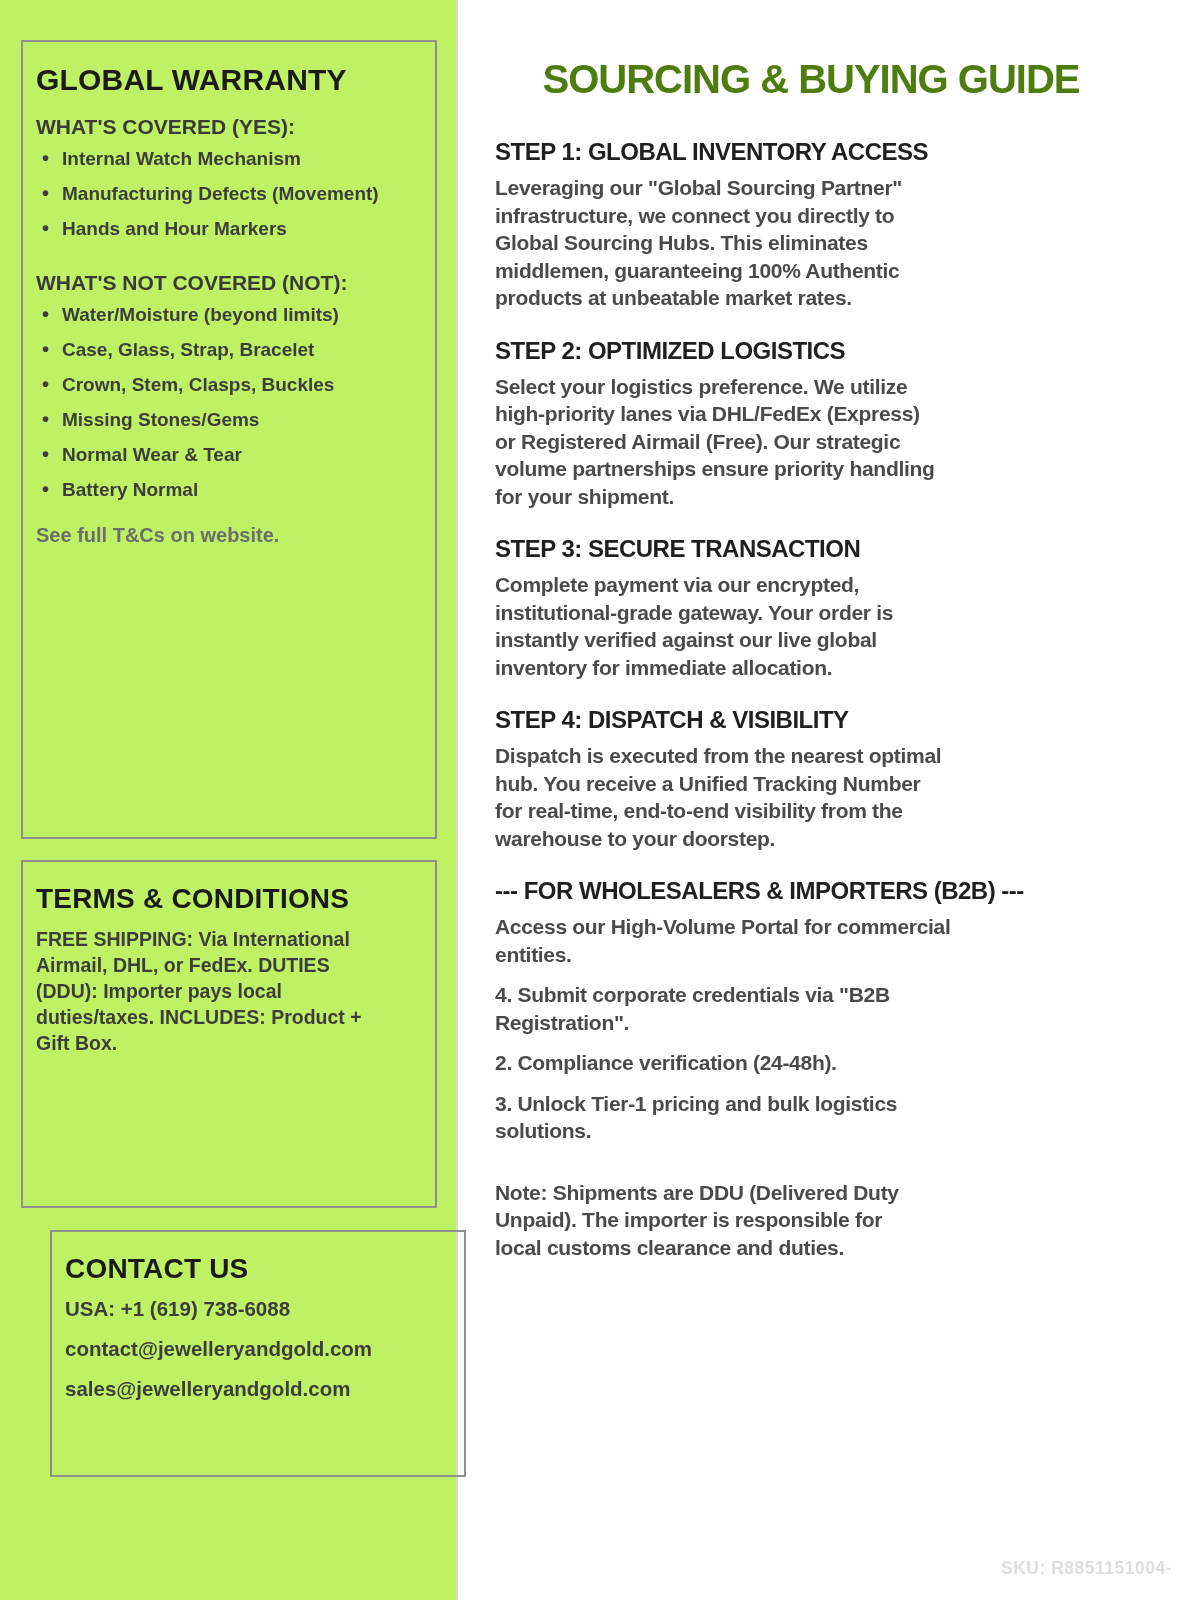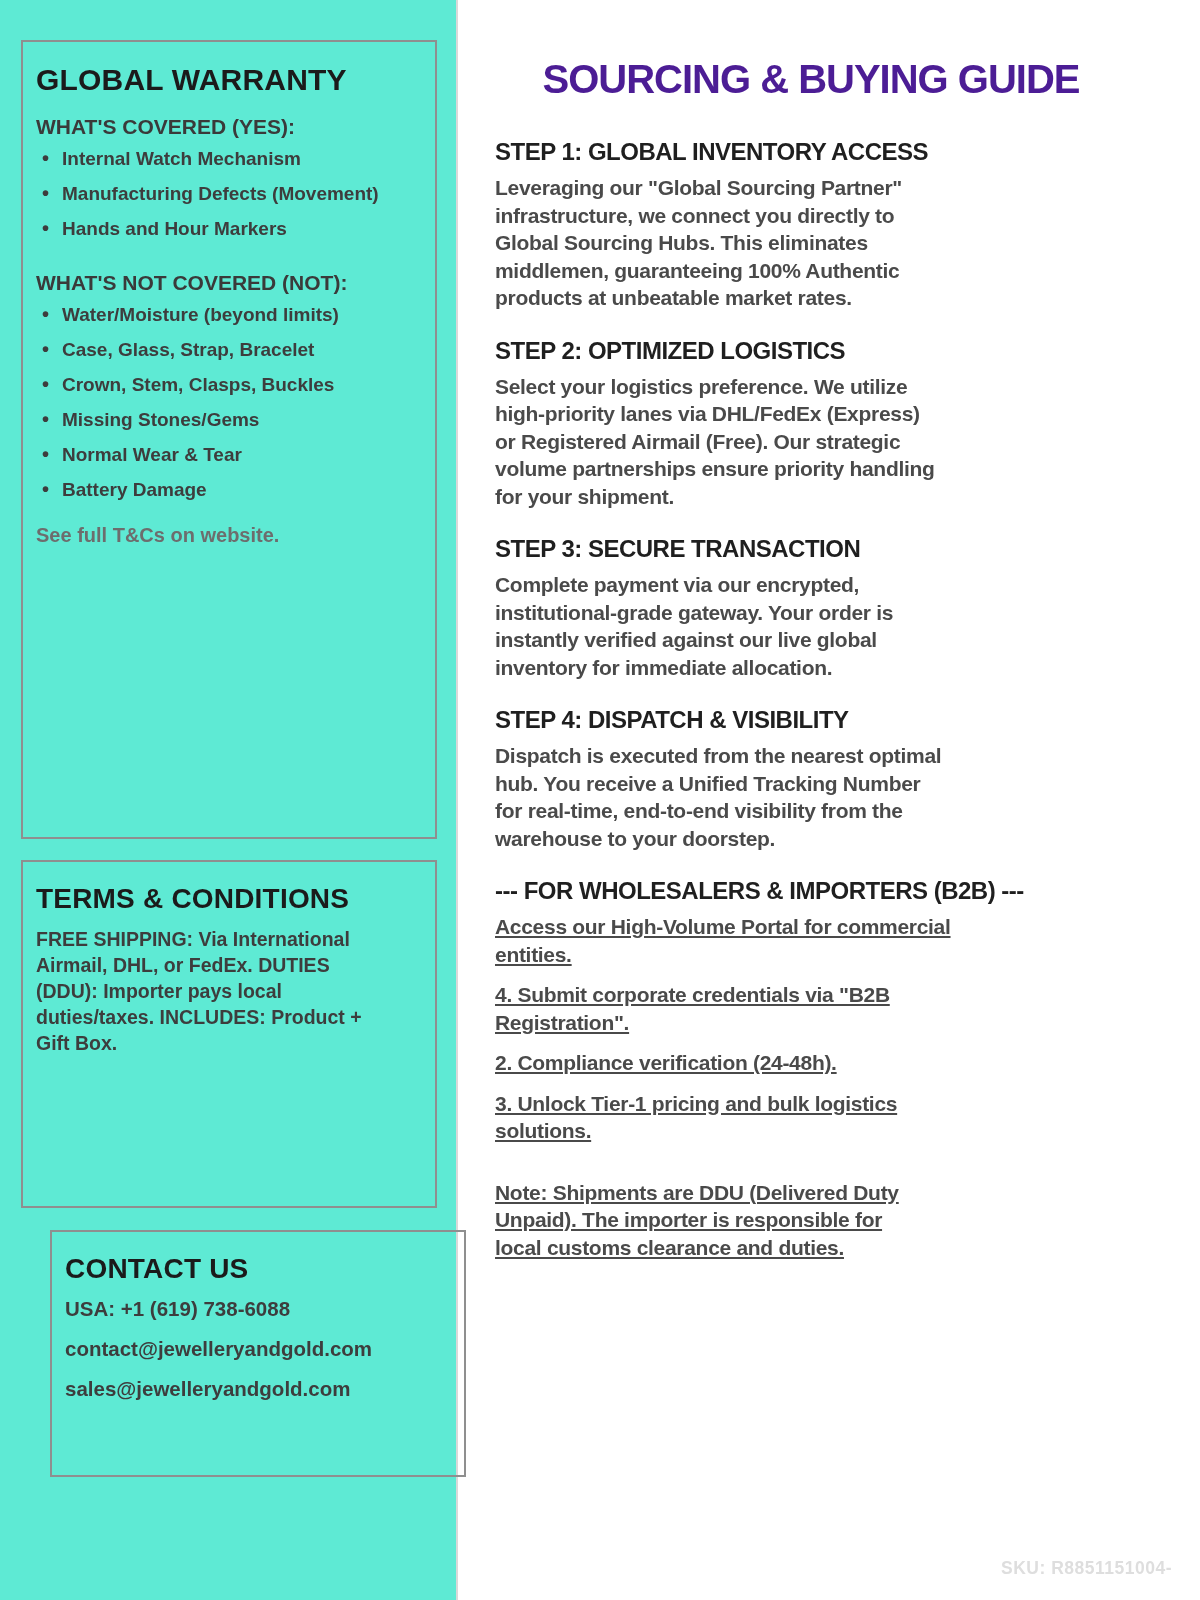--- a/index.html
+++ b/index.html
@@ -8,21 +8,21 @@
     position: relative;
     background: #ffffff;
     font-family: "Liberation Sans", "DejaVu Sans", sans-serif;
     overflow: hidden;
   }
 
   
   .sidebar {
     position: absolute; left: 0; top: 0;
     width: 458px; height: 1600px;
-    background: #5eead4;
+    background: #bef264;
     border-right: 2px solid #d9d9d9;
   }
   .panel {
     position: absolute; left: 21px; width: 416px;
     border: 2px solid #8f8f8f;
     padding: 20px 12px 0 13px;
   }
   .panel-warranty { top: 40px;  height: 799px; }
   .panel-terms    { top: 860px; height: 348px; }
   .panel-contact  { top: 1230px; height: 247px; margin-left: 29px; }
@@ -69,36 +69,36 @@
   
   .main {
     position: absolute; left: 460px; top: 0;
     width: 740px; height: 1600px;
     padding: 55px 0 0 35px;
   }
   .content { width: 632px; }
 
   .main h1 {
     font-size: 40px; line-height: 48px; font-weight: 800;
-    letter-spacing: -1px; color: #4c1d95;
+    letter-spacing: -1px; color: #4d7c0f;
     text-align: center;
     margin: 0 0 34px 0;
   }
   .step h2, .b2b h2 {
     font-size: 24px; line-height: 30px; font-weight: 700;
     letter-spacing: -0.5px; color: #1f1f1f;
     margin: 0 0 7px 0;
   }
   .step p, .b2b p {
     font-size: 21px; line-height: 27.5px; font-weight: 700;
     letter-spacing: -0.3px; color: #4a4a4a;
     white-space: pre-line;
   }
   .step p { margin: 0 0 24px 0; }
-  .b2b p { margin: 0 0 13px 0; text-decoration: underline; }
+  .b2b p { margin: 0 0 13px 0; }
   .b2b p.note { margin-top: 34px; }
 
   .sku {
     position: absolute; right: 28px; top: 1558px;
     font-size: 17.5px; font-weight: 700; letter-spacing: 0.5px;
     color: #dedede;
   }
 </style>
 </head>
 <body>
@@ -113,21 +113,21 @@
       <li>Manufacturing Defects (Movement)</li>
       <li>Hands and Hour Markers</li>
     </ul>
     <p class="side-sub second">WHAT'S NOT COVERED (NOT):</p>
     <ul class="side-list">
       <li>Water/Moisture (beyond limits)</li>
       <li>Case, Glass, Strap, Bracelet</li>
       <li>Crown, Stem, Clasps, Buckles</li>
       <li>Missing Stones/Gems</li>
       <li>Normal Wear &amp; Tear</li>
-      <li>Battery Damage</li>
+      <li>Battery Normal</li>
     </ul>
     <p class="side-footnote">See full T&amp;Cs on website.</p>
   </section>
 
   <section class="panel panel-terms">
     <h2>TERMS &amp; CONDITIONS</h2>
     <p class="side-body">FREE SHIPPING: Via International
 Airmail, DHL, or FedEx.  DUTIES
 (DDU): Importer pays local
 duties/taxes.  INCLUDES: Product +

